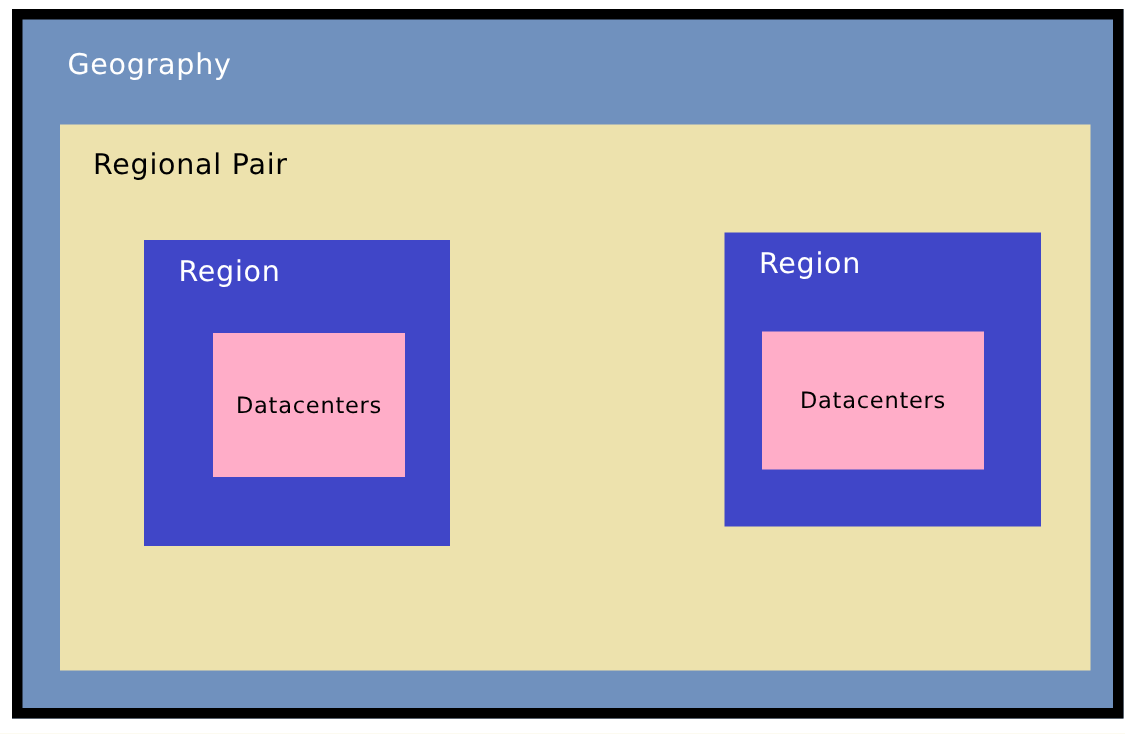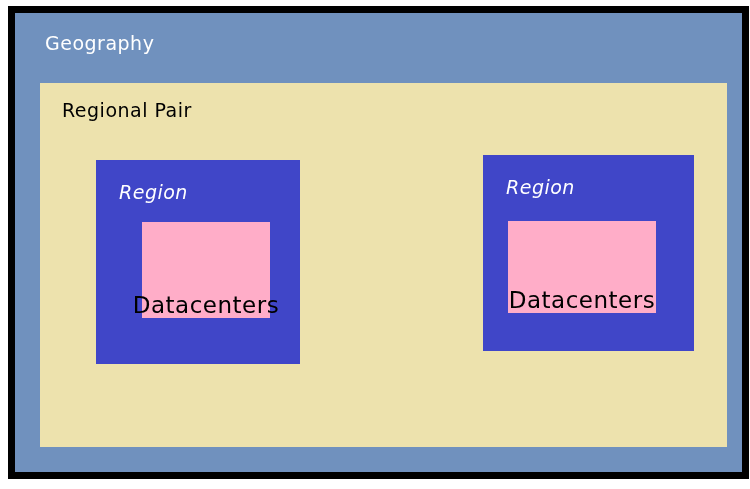--- a/index.html
+++ b/index.html
@@ -62,32 +62,31 @@
     height: 204px;
   }
   .region-right {
     left: 443px;
     top: 72px;
     width: 211px;
     height: 196px;
   }
   .region-label {
     left: 23px;
-    top: 21px;
+    top: 10px;
     color: var(--light_text, #ffffff);
-    font-style: italic;
   }
   .datacenters {
     position: absolute;
     background: var(--datacenters_bg, #ffadc8);
     display: flex;
-    align-items: flex-end;
+    align-items: center;
     justify-content: center;
     color: var(--dark_text, #000000);
-    font-size: 23px;
+    font-size: 15px;
     letter-spacing: 0.5px;
   }
   .datacenters-left {
     left: 46px;
     top: 62px;
     width: 128px;
     height: 96px;
   }
   .datacenters-right {
     left: 25px;

